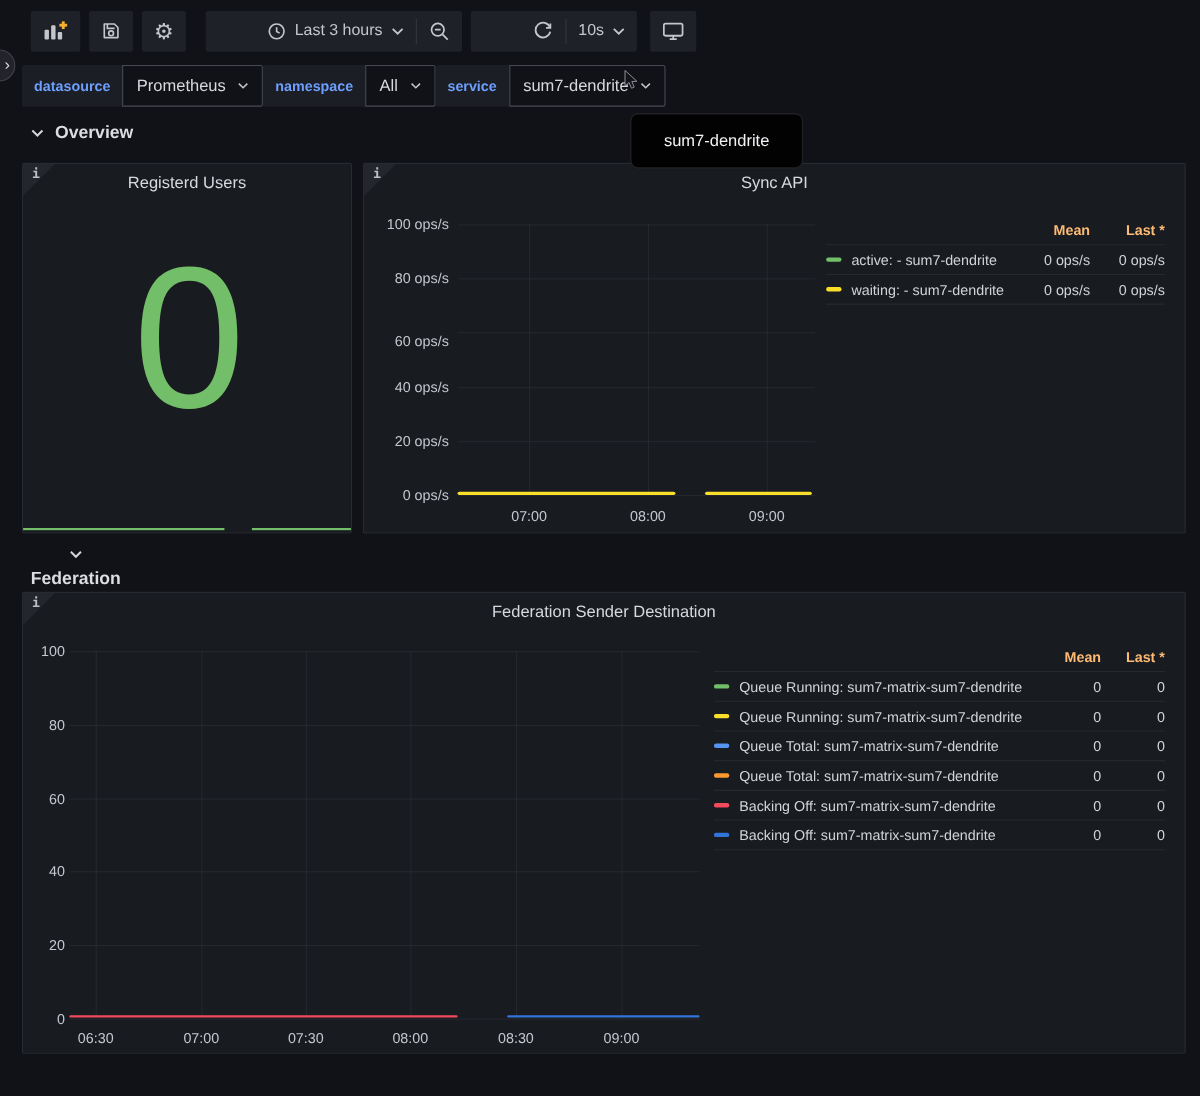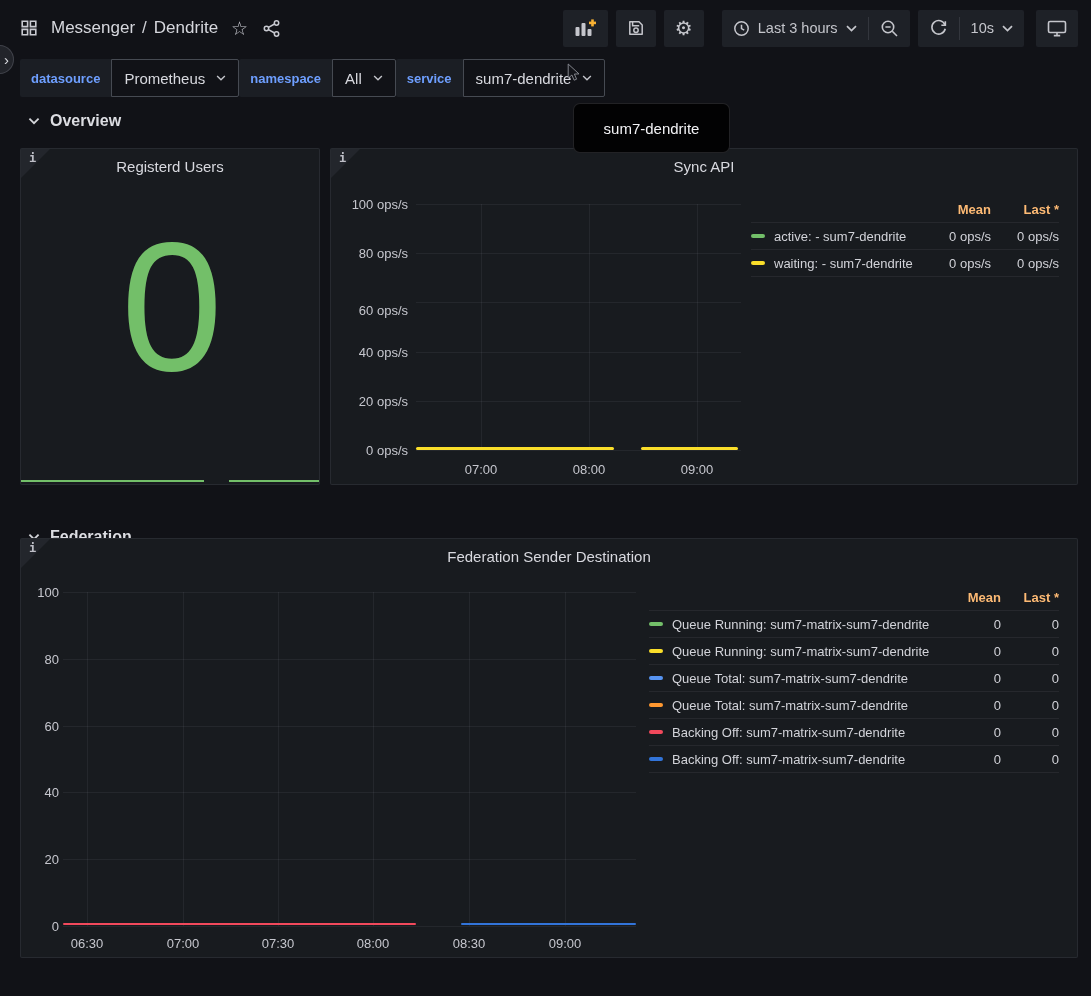--- a/index.html
+++ b/index.html
@@ -20,21 +20,21 @@
   .crumbs { display:flex; align-items:center; font-size:17px; color:#D6D7DD; }
   .crumbs .sep { margin:0 7px; color:#CFD0D6; }
   .crumb-ico { display:flex; margin-right:13px; }
   .star { font-size:19px; margin-left:13px; color:#C9CAD1; line-height:1; }
   .share { display:flex; margin-left:14px; }
 
   .toolbar { display:flex; align-items:center; }
   .tb-btn, .tb-group { background:#1E2127; border-radius:2px; height:37px; }
   .tb-btn { display:flex; align-items:center; justify-content:center; gap:8px;
             padding:0 11px; margin-left:8px; color:#C5C6CC; font-size:14.5px; cursor:pointer; }
-  .tb-group { display:flex; align-items:stretch; margin-left:8px; }
+  .tb-group { display:flex; align-items:stretch; margin-left:8px;padding-left:45px; }
   .tb-group .tb-btn { margin-left:0; background:transparent; }
   .tb-div { width:1px; background:rgba(204,204,220,0.12); margin:7px 0; }
   .gear-glyph { font-size:20px; color:#C5C6CC; line-height:1; font-family:"DejaVu Sans", sans-serif; }
   .gap-lg { margin-left:18px; }
   .gap-md { margin-left:12px; }
 
   
   .edge-btn { position:absolute; left:-15px; top:45px; width:29px; height:29px;
               border-radius:50%; background:#22242A; border:1px solid rgba(204,204,220,0.18);
               z-index:6; display:flex; align-items:center; justify-content:flex-end;
@@ -96,41 +96,20 @@
   .swatch { display:inline-block; width:14px; height:4px; border-radius:2px; margin-right:9px; flex:none; }
 
   svg { display:block; }
 </style>
 </head>
 <body>
 
 <div id="screen">
 
   <div class="topbar">
-    <div class="crumbs">
-      <span class="crumb-ico">
-        <svg width="18" height="18" viewBox="0 0 18 18">
-            <path fill="none" stroke="#C9CAD1" stroke-width="1.6" d="M2.2 2.2h5.4v5.4H2.2zM10.4 2.2h5.4v5.4h-5.4zM2.2 10.4h5.4v5.4H2.2zM10.4 10.4h5.4v5.4h-5.4z"></path>
-          </svg>
-      </span>
-      <span>Messenger</span>
-      <span class="sep">/</span>
-      <span>Dendrite</span>
-      <span class="star">☆</span>
-      <span class="share">
-        <svg width="19" height="19" viewBox="0 0 20 20">
-            <g fill="none" stroke="#C9CAD1" stroke-width="1.6">
-              <circle cx="15.3" cy="4.2" r="2.3"></circle>
-              <circle cx="4.7" cy="10" r="2.3"></circle>
-              <circle cx="15.3" cy="15.8" r="2.3"></circle>
-              <path d="M6.8 8.9l6.4-3.6M6.8 11.1l6.4 3.6"></path>
-            </g>
-          </svg>
-      </span>
-    </div>
 
     <div class="toolbar">
       <div class="tb-btn">
         <svg width="23" height="18" viewBox="0 0 23 18">
             <g fill="#C5C6CC">
               <rect x="1.5" y="8" width="4" height="9" rx="1"></rect>
               <rect x="7.5" y="4" width="4" height="13" rx="1"></rect>
               <rect x="13.5" y="10" width="4" height="7" rx="1"></rect>
             </g>
             <g fill="#F8B133">
@@ -316,21 +295,21 @@
         <span class="legend-label">
             <span class="swatch" style="background: rgb(250, 222, 42);"></span>
             <span>waiting: - sum7-dendrite</span>
           </span>
         <span class="legend-val">0 ops/s</span>
         <span class="legend-val">0 ops/s</span>
       </div>
     </div>
   </div>
 
-  <div class="section" style="top:528px;">
+  <div class="section" style="top:500px;flex-direction:column;">
     <svg width="12" height="8" viewBox="0 0 12 8">
         <path fill="none" stroke="#D4D5DA" stroke-width="1.8" d="M1.4 1.6L6 6.2l4.6-4.6"></path>
       </svg>
     <span>Federation</span>
   </div>
 
   <div class="panel" style="left:20px; top:538px; width:1058px; height:420px;">
     <div class="corner"></div>
     <div class="corner-i">i</div>
     <div class="panel-title">Federation Sender Destination</div>

